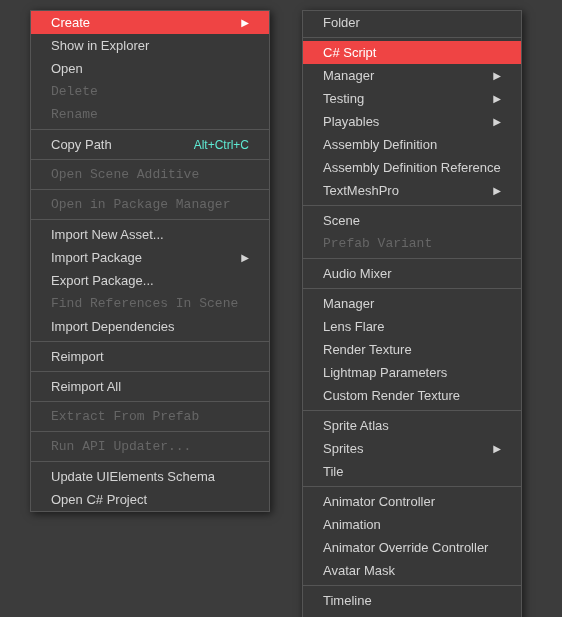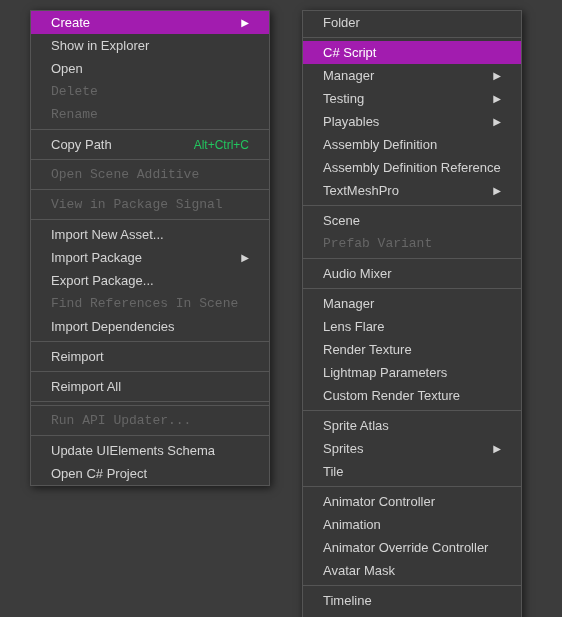--- a/index.html
+++ b/index.html
@@ -41,38 +41,38 @@
       padding: 4px 20px;
       cursor: pointer;
       display: flex;
       justify-content: space-between;
       align-items: center;
       white-space: nowrap;
       color: #d4d4d4;
     }
 
     .menu-item.highlighted {
-      background: #a21caf;
+      background: #ef4444;
       color: #fff;
     }
 
     .menu-item.disabled {
       color: #666;
       cursor: default;
       font-family: Liberation Mono, monospace;
     }
 
     .menu-separator {
       height: 1px;
       background: #555;
       margin: 3px 0;
     }
 
     .menu-item .shortcut {
-      color: #22c55e;
+      color: #5eead4;
       font-size: 12px;
       margin-left: 30px;
     }
 
     .menu-item .arrow {
       font-size: 10px;
       margin-left: 10px;
     }
   </style>
 </head>
@@ -99,21 +99,21 @@
     <div class="menu-item">
       <span>Copy Path</span>
       <span class="shortcut">Alt+Ctrl+C</span>
     </div>
     <div class="menu-separator"></div>
     <div class="menu-item disabled">
       <span>Open Scene Additive</span>
     </div>
     <div class="menu-separator"></div>
     <div class="menu-item disabled">
-      <span>View in Package Signal</span>
+      <span>Open in Package Manager</span>
     </div>
     <div class="menu-separator"></div>
     <div class="menu-item">
       <span>Import New Asset...</span>
     </div>
     <div class="menu-item">
       <span>Import Package</span>
       <span class="arrow">▶</span>
     </div>
     <div class="menu-item">
@@ -127,20 +127,23 @@
     </div>
     <div class="menu-separator"></div>
     <div class="menu-item">
       <span>Reimport</span>
     </div>
     <div class="menu-separator"></div>
     <div class="menu-item">
       <span>Reimport All</span>
     </div>
     <div class="menu-separator"></div>
+    <div class="menu-item disabled">
+      <span>Extract From Prefab</span>
+    </div>
     <div class="menu-separator"></div>
     <div class="menu-item disabled">
       <span>Run API Updater...</span>
     </div>
     <div class="menu-separator"></div>
     <div class="menu-item">
       <span>Update UIElements Schema</span>
     </div>
     <div class="menu-item">
       <span>Open C# Project</span>

